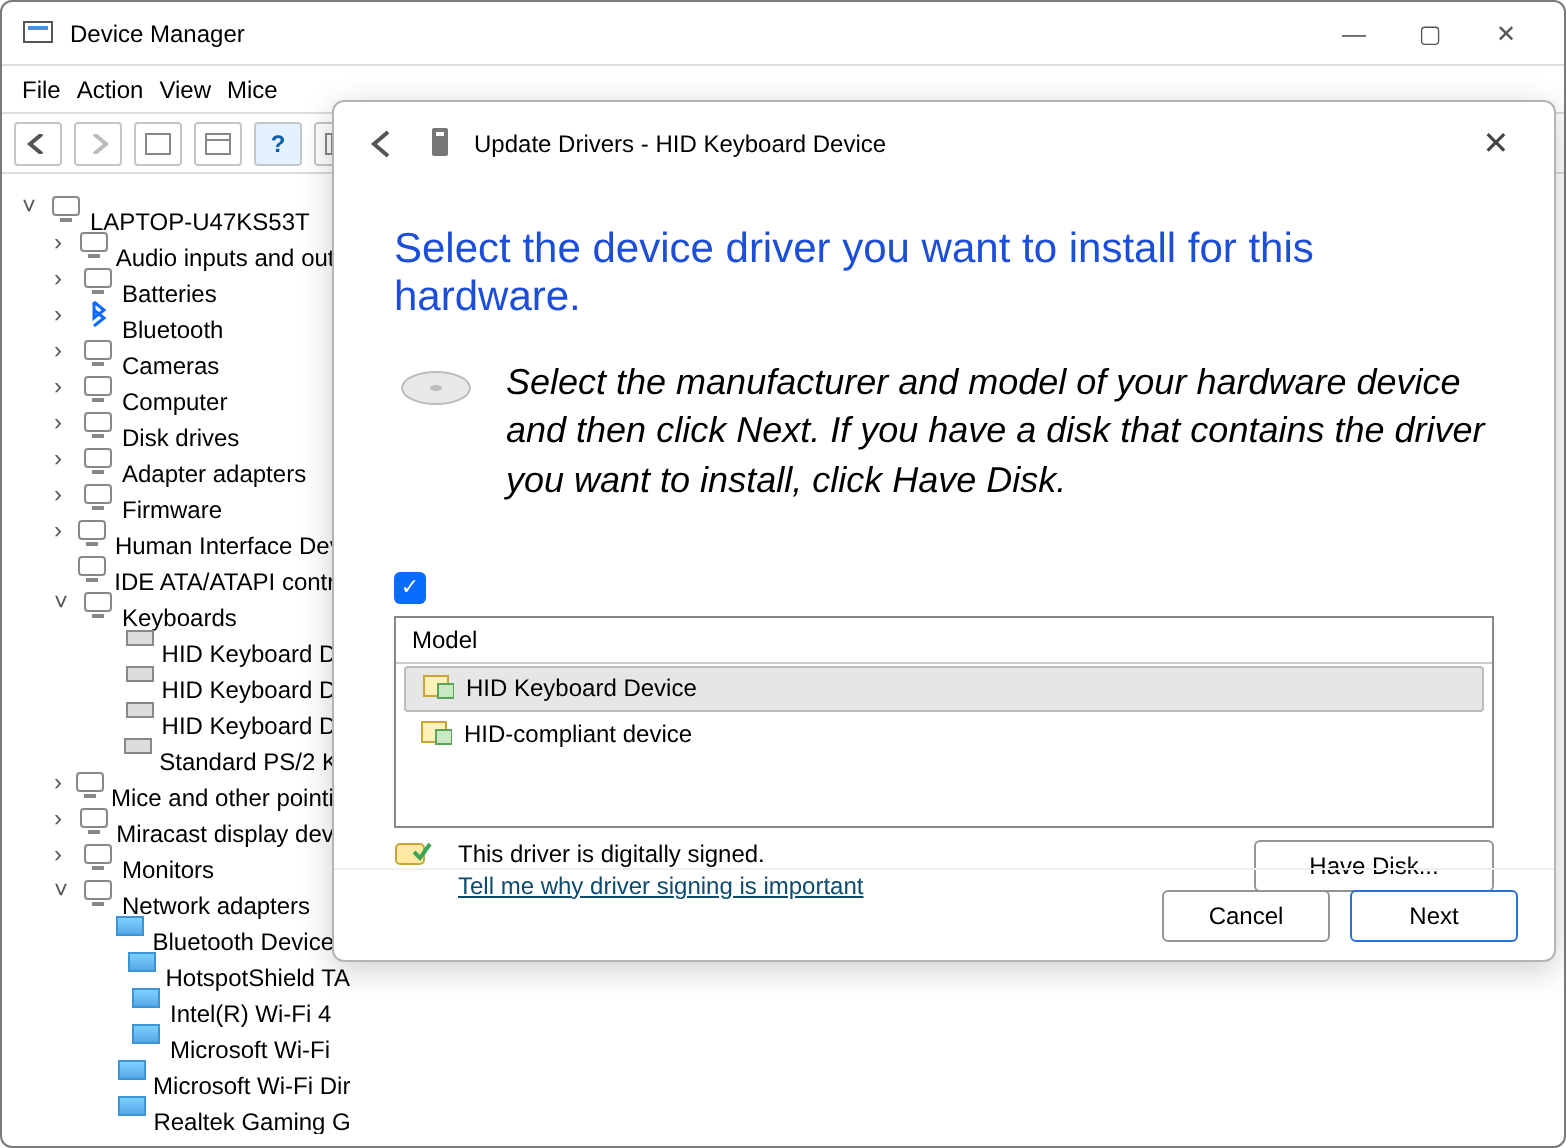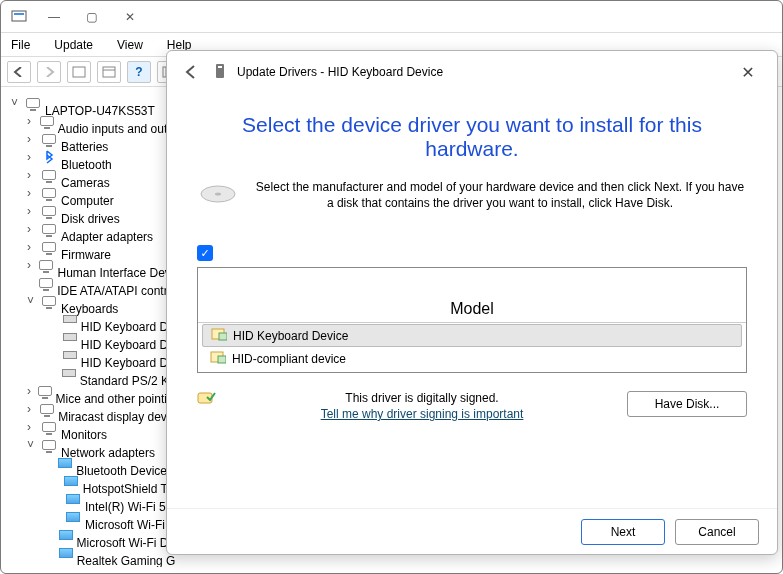--- a/index.html
+++ b/index.html
@@ -11,21 +11,21 @@
     border: 1px solid #7a7a7a; border-radius: 6px; background: #fff;
   }
   .titlebar {
     height: 32px; display: flex; align-items: center; padding: 0 10px;
     border-bottom: 1px solid #dcdcdc;
   }
   .titlebar .ico { width:16px; height:16px; margin-right:8px; }
   .titlebar .title { flex:1; }
   .titlebar .winbtn { width: 38px; height: 28px; display:flex; align-items:center; justify-content:center; color:#555; }
   .menubar {
-    height: 24px; display:flex; align-items:center; gap:24px; padding: 0 10px;
+    height: 24px; display:flex; align-items:center; gap:8px; padding: 0 10px;
     border-bottom:1px solid #dcdcdc;
   }
   .toolbar {
     height: 30px; display:flex; align-items:center; gap:6px; padding:0 6px;
     border-bottom:1px solid #dcdcdc; background:#fff;
   }
   .tb-btn { width:24px; height:22px; border:1px solid #c6c6c6; border-radius:2px; display:flex; align-items:center; justify-content:center; background:#fff; }
   .tb-btn.blue { background:#e4f1ff; }
   .tree {
     position:absolute; top:89px; left:4px; width:170px; bottom:6px; overflow:hidden;
@@ -39,46 +39,45 @@
   .tree .ico  { width:16px; height:16px; margin-right:4px; display:inline-flex; align-items:center; justify-content:center; }
   .tree .lbl { overflow:hidden; text-overflow:clip;margin-top:15px; }
   
   .i-monitor { border:1px solid #888; border-radius:2px; width:14px; height:10px; position:relative; }
   .i-monitor::after { content:""; position:absolute; left:3px; top:10px; width:6px; height:2px; background:#888;}
   .i-net { width:14px; height:10px; border:1px solid #3a95d6; background:linear-gradient(#7ed0ff,#55a8e6); position:relative; }
   .i-kb { width:14px; height:8px; border:1px solid #888; background:#ddd; }
 
   
   .modal {
-    position:absolute; top:50px; left:166px; width:612px; height:505px;
+    position:absolute; top:50px; left:166px; width:612px; height:431px;
     border:1px solid #b4b4b4; border-radius:6px; background:#fff;
     box-shadow: 0 4px 16px rgba(0,0,0,.2);
     z-index:10;
-    text-align:center;
   }
   .modal .mbar {
     height:42px; display:flex; align-items:center; padding:0 14px;
   }
   .mbar .back { width:20px; display:flex; justify-content:center; margin-right:12px; color:#444; }
   .mbar .mtitle { flex:1; display:flex; align-items:center; gap:8px; }
   .mbar .xbtn { width:30px; display:flex; justify-content:center; font-size:16px; color:#444;}
   .mbody { padding: 10px 30px 0 30px; }
   .headline { color:#1d4ed8; font-size:21px; margin:10px 0 18px 0; }
   .instr-row { display:flex; gap:14px; }
   .instr-ico { width:42px; height:30px; flex-shrink:0; }
-  .instr-text { font-size:12px; line-height:1.35; }
+  .instr-text { font-size:18px; line-height:1.35;font-style:italic; }
   .chk-row { display:flex; align-items:center; gap:6px; margin-top:34px; }
   .chk { width:16px; height:16px; border-radius:3px; background:#0a6cff; display:flex; align-items:center; justify-content:center; color:#fff; font-size:11px;}
   .listbox {
     border:1px solid #888; margin-top:6px; height:106px; background:#fff;
   }
-  .listbox .hdr { padding:4px 8px; border-bottom:1px solid #ccc; font-size:16px;margin-top:28px;}
+  .listbox .hdr { padding:4px 8px; border-bottom:1px solid #ccc; font-size:12px;}
   .listbox .item { display:flex; align-items:center; gap:6px; padding:2px 8px; margin:1px 4px; }
   .listbox .item.sel { background:#e6e6e6; border:1px solid #bcbcbc; border-radius:2px;}
-  .sig-row { display:flex; align-items:flex-start; gap:12px; margin-top:18px; }
+  .sig-row { display:flex; align-items:flex-start; gap:12px; margin-top:6px; }
   .sig-ico { width:20px; height:16px; }
   .link { color:#0c4a6e; text-decoration:underline; cursor:pointer; }
   .havedisk {
     margin-left:auto; width:120px; height:26px; border:1px solid #949494; border-radius:3px;
     background:#fff; font-size:12px; display:flex; align-items:center; justify-content:center;
   }
   .footer {
     position:absolute; bottom:0; left:0; right:0; height:46px;
     display:flex; align-items:center; justify-content:flex-end; gap:10px; padding:0 18px;
     border-top:1px solid #eee;
@@ -94,30 +93,31 @@
 
 <div class="devmgr">
 
   <div class="titlebar">
     <span class="ico">
       <svg viewBox="0 0 16 16">
           <rect x="1" y="2" width="14" height="10" fill="none" stroke="#555"></rect>
           <rect x="3" y="4" width="10" height="2" fill="#4a90e0"></rect>
         </svg>
     </span>
+    <span class="title">Device Manager</span>
     <span class="winbtn">—</span>
     <span class="winbtn">▢</span>
     <span class="winbtn">✕</span>
   </div>
 
   <div class="menubar">
     <span>File</span>
-    <span>Update</span>
+    <span>Action</span>
     <span>View</span>
-    <span>Help</span>
+    <span>Mice</span>
   </div>
 
   <div class="toolbar">
     <div class="tb-btn">
         <svg width="12" height="10">
           <path d="M8 0 L2 5 L8 10" fill="none" stroke="#555" stroke-width="2"></path>
         </svg>
       </div>
     <div class="tb-btn">
         <svg width="12" height="10">
@@ -302,21 +302,21 @@
           <span class="ico">
             <span class="i-net"></span>
           </span>
           <span class="lbl">HotspotShield TAP</span>
         </div>
         <div class="row ind2">
           <span class="exp"></span>
           <span class="ico">
             <span class="i-net"></span>
           </span>
-          <span class="lbl">Intel(R) Wi-Fi 5</span>
+          <span class="lbl">Intel(R) Wi-Fi 4</span>
         </div>
         <div class="row ind2">
           <span class="exp"></span>
           <span class="ico">
             <span class="i-net"></span>
           </span>
           <span class="lbl">Microsoft Wi-Fi</span>
         </div>
         <div class="row ind2">
           <span class="exp"></span>
@@ -401,16 +401,16 @@
       </div>
       <div style="flex:1">
         <div>This driver is digitally signed.</div>
         <div class="link" style="margin-top:2px">Tell me why driver signing is important</div>
       </div>
       <div class="havedisk">Have Disk...</div>
     </div>
   </div>
 
   <div class="footer">
+    <div class="btn">Cancel</div>
     <div class="btn primary">Next</div>
-    <div class="btn">Cancel</div>
   </div>
 </div>
 
 </body></html>

